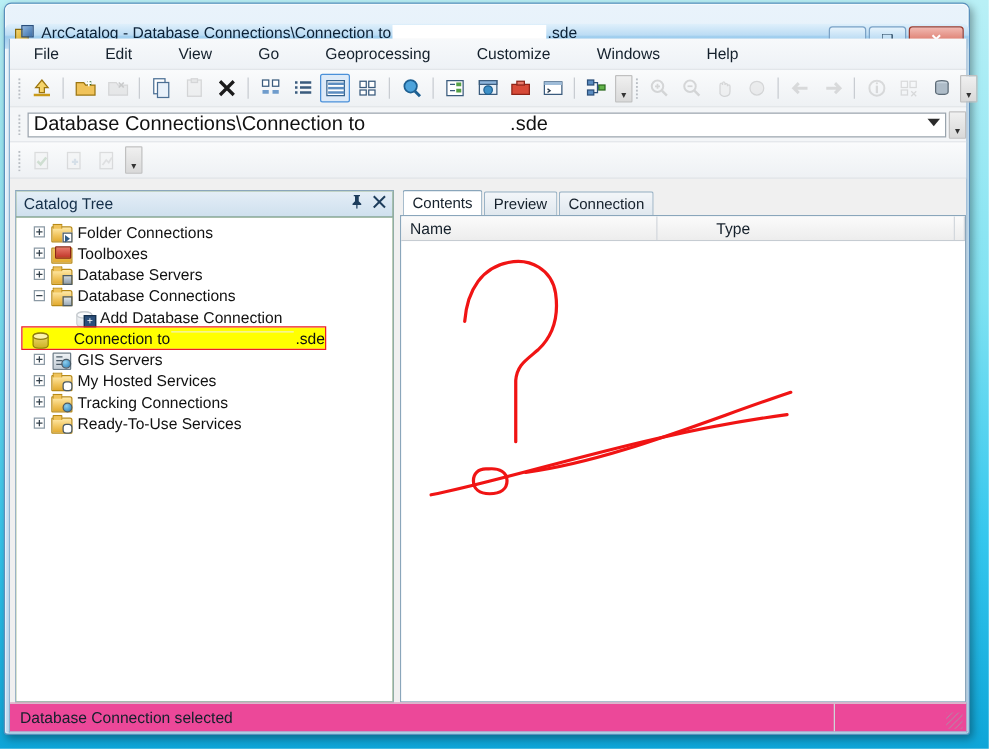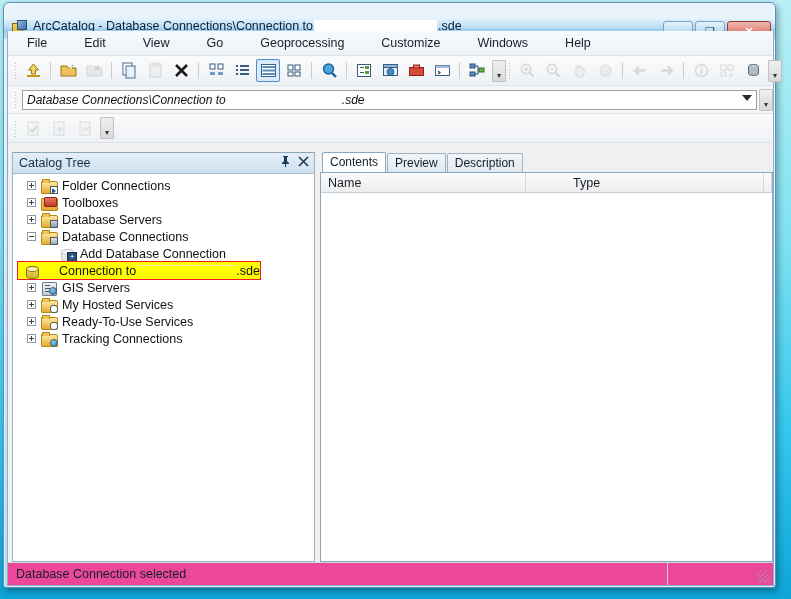--- a/index.html
+++ b/index.html
@@ -106,21 +106,21 @@
     display:flex; align-items:flex-end; justify-content:center;
     background: linear-gradient(180deg,#f0f0f0,#d9d9d9);
     border:1px solid #c0c0c0; border-radius:1px; flex:0 0 auto;
     font-size: 8px; color:#333; line-height:10px;
   }
   
   #address-field {
     flex: 1 1 auto; height: 18px; margin: 0 0 0 2px;
     background: #ffffff; border: 1px solid #9aa4ad;
     display: flex; align-items: center; position: relative;
-    font-size: 12px; color:#111;font-style:italic;
+    font-size: 16px; color:#111;
   }
   #address-text { padding-left: 4px; display:flex; align-items:center; white-space: nowrap; }
   .redacted-addr {
     display:inline-block; height:12px; width:112px; background:#ffffff; margin:0 2px;
   }
   #address-caret {
     position:absolute; right:4px; top:4px;
     width:0;height:0;border-left:5px solid transparent;border-right:5px solid transparent;
     border-top:6px solid #2b2b2b;
   }
@@ -264,21 +264,21 @@
     margin-right: 1px; border-radius: 2px 2px 0 0;
     position: relative; top: 1px;
   }
   .tab.active {
     background: #ffffff; top: 0; padding-bottom: 4px;
     border-color: #8aa6bb; font-weight: normal;
   }
   #contents-box {
     flex:1 1 auto; background:#ffffff;
     border:1px solid #8aa6bb; box-sizing:border-box;
-    display:flex; flex-direction:row; position:relative; overflow:hidden;
+    display:flex; flex-direction:column; position:relative; overflow:hidden;
   }
   #col-headers {
     height: 19px; flex:0 0 auto; display:flex;
     background: linear-gradient(180deg,#fbfbfb 0%,#ededed 100%);
     border-bottom: 1px solid #c6ccd2;
   }
   .col-h {
     font-size: 12.5px; color:#15202b; display:flex; align-items:center;
     padding-left: 7px; border-right:1px solid #d3d8dd; box-sizing:border-box;
   }
@@ -662,44 +662,44 @@
                   <span class="badge cloud"></span>
                 </span>
             </span>
             <span>My Hosted Services</span>
           </div>
 
           <div class="tree-row">
             <span class="expander plus"></span>
             <span class="tico">
               <span class="ico-folder">
+                  <span class="badge globe"></span>
+                </span>
+            </span>
+            <span>Tracking Connections</span>
+          </div>
+
+          <div class="tree-row">
+            <span class="expander plus"></span>
+            <span class="tico">
+              <span class="ico-folder">
                   <span class="badge cloud"></span>
                 </span>
             </span>
             <span>Ready-To-Use Services</span>
-          </div>
-
-          <div class="tree-row">
-            <span class="expander plus"></span>
-            <span class="tico">
-              <span class="ico-folder">
-                  <span class="badge globe"></span>
-                </span>
-            </span>
-            <span>Tracking Connections</span>
           </div>
 
         </div>
       </div>
 
       <div id="contents-panel">
         <div id="tabstrip">
           <div class="tab active">Contents</div>
           <div class="tab">Preview</div>
-          <div class="tab">Description</div>
+          <div class="tab">Connection</div>
         </div>
 
         <div id="contents-box">
           <div id="col-headers">
             <div class="col-h" id="col-name">Name</div>
             <div class="col-h" id="col-type">Type</div>
             <div class="col-h" id="col-rest"></div>
           </div>
           <div id="contents-canvas">
             <svg id="annotation-svg" viewBox="0 0 453 390" preserveAspectRatio="none">

